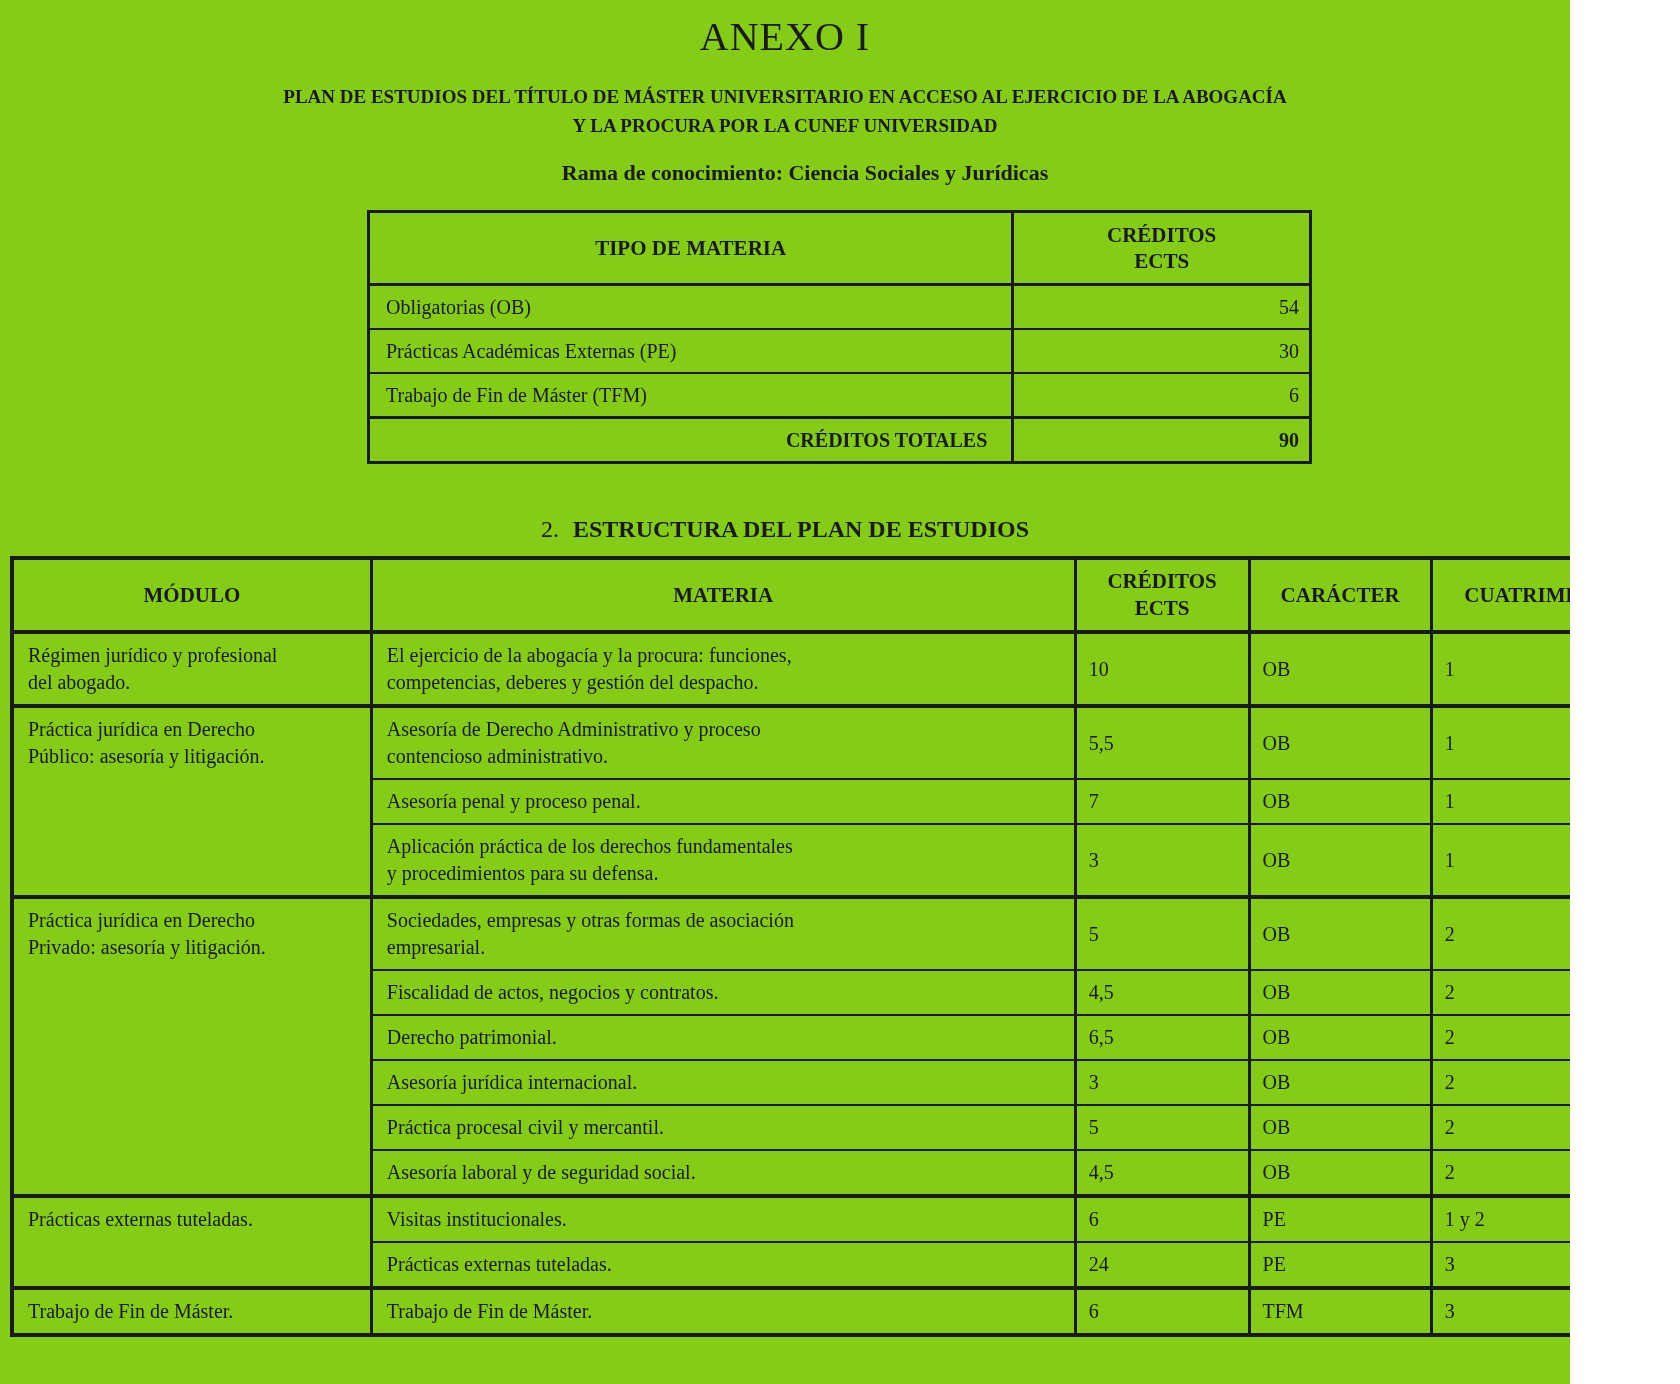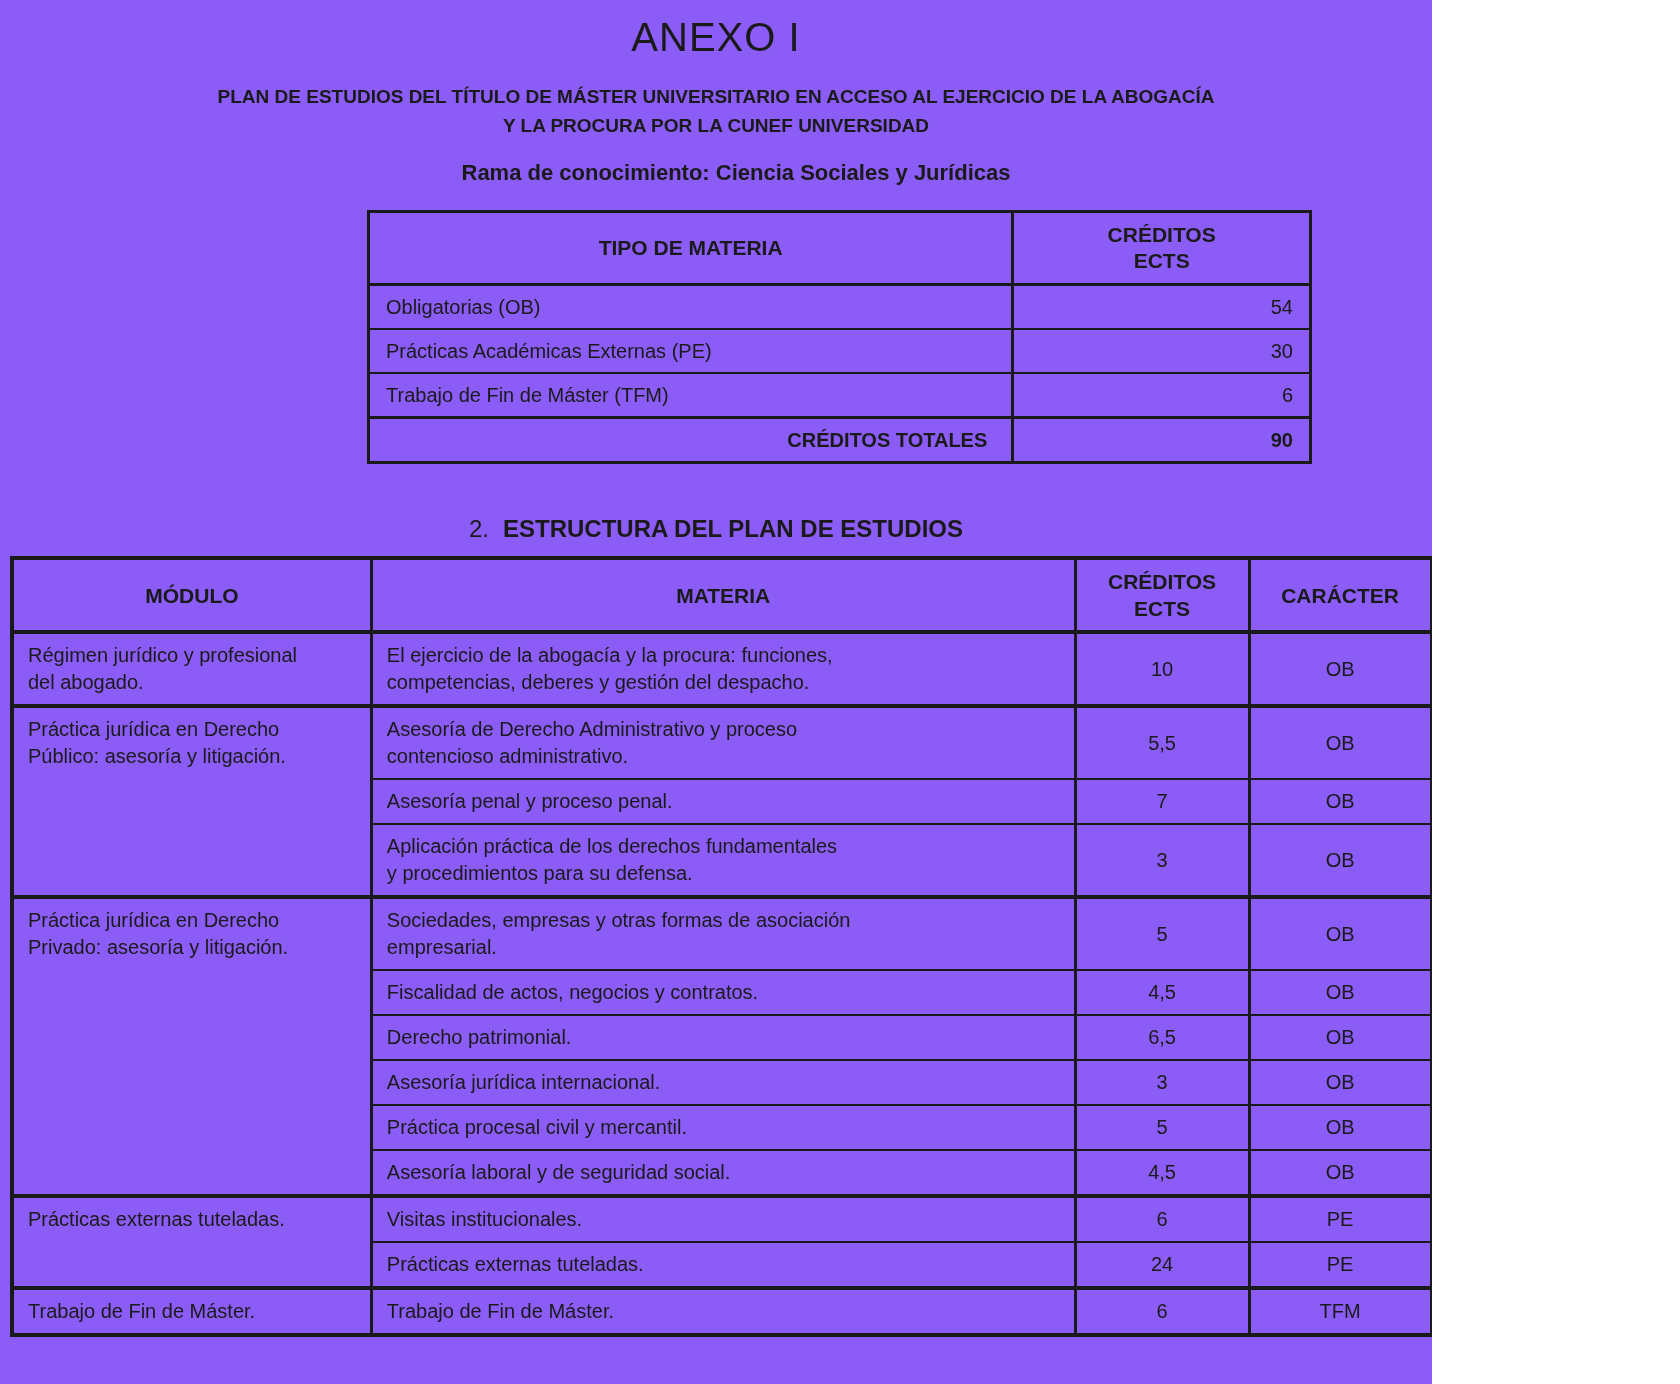--- a/index.html
+++ b/index.html
@@ -1,22 +1,22 @@
 <!DOCTYPE html>
 <html><head>
 <meta charset="utf-8">
 <style>
   html, body { margin: 0; padding: 0; background: #ffffff; }
   .page {
     position: relative;
-    width: 1432px;
+    width: 1570px;
     height: 1384px;
-    background: #8b5cf6;
+    background: #84cc16;
     color: #1a1a1a;
-    font-family: Liberation Sans, sans-serif;
+    font-family: Liberation Serif, serif;
     overflow: hidden;
   }
   .doc-title {
     padding-top: 16px;
     text-align: center;
     font-size: 40px;
     line-height: 42px;
     font-weight: 400;
     letter-spacing: 1px;
   }
@@ -65,21 +65,21 @@
   }
   .table-1 thead th {
     border-bottom-width: 3px;
     font-weight: 700;
     text-align: center;
     vertical-align: middle;
     padding: 9px 8px;
     white-space: pre-line;
     font-size: 21px;
   }
-  .table-1 td { padding: 8px 16px; }
+  .table-1 td { padding: 8px 10px; }
   .table-1 td.cell-tipo { text-align: left; padding-left: 16px; }
   .table-1 td.cell-num { text-align: right; }
   .table-1 tr.total-row td { border-top-width: 3px; font-weight: 700; }
   .table-1 td.cell-total-label { text-align: right; padding-right: 24px; }
 
   
   .table-2 {
     margin-left: 10px;
     margin-top: 12px;
     width: 1660px;
@@ -107,21 +107,21 @@
     text-align: left;
     padding-left: 14px;
     white-space: pre-line;
   }
   .table-2 td.cell-materia {
     vertical-align: middle;
     text-align: left;
     padding-left: 14px;
     white-space: pre-line;
   }
-  .table-2 td.cell-center { text-align: center; vertical-align: middle; }
+  .table-2 td.cell-center { vertical-align: middle; }
   .table-2 tr.module-start td { border-top-width: 4px; }
 </style>
 </head>
 <body>
 
 <div class="page">
 
   <div class="doc-title">ANEXO I</div>
 
   <div class="doc-subtitle">PLAN DE ESTUDIOS DEL TÍTULO DE MÁSTER UNIVERSITARIO EN ACCESO AL EJERCICIO DE LA ABOGACÍA

